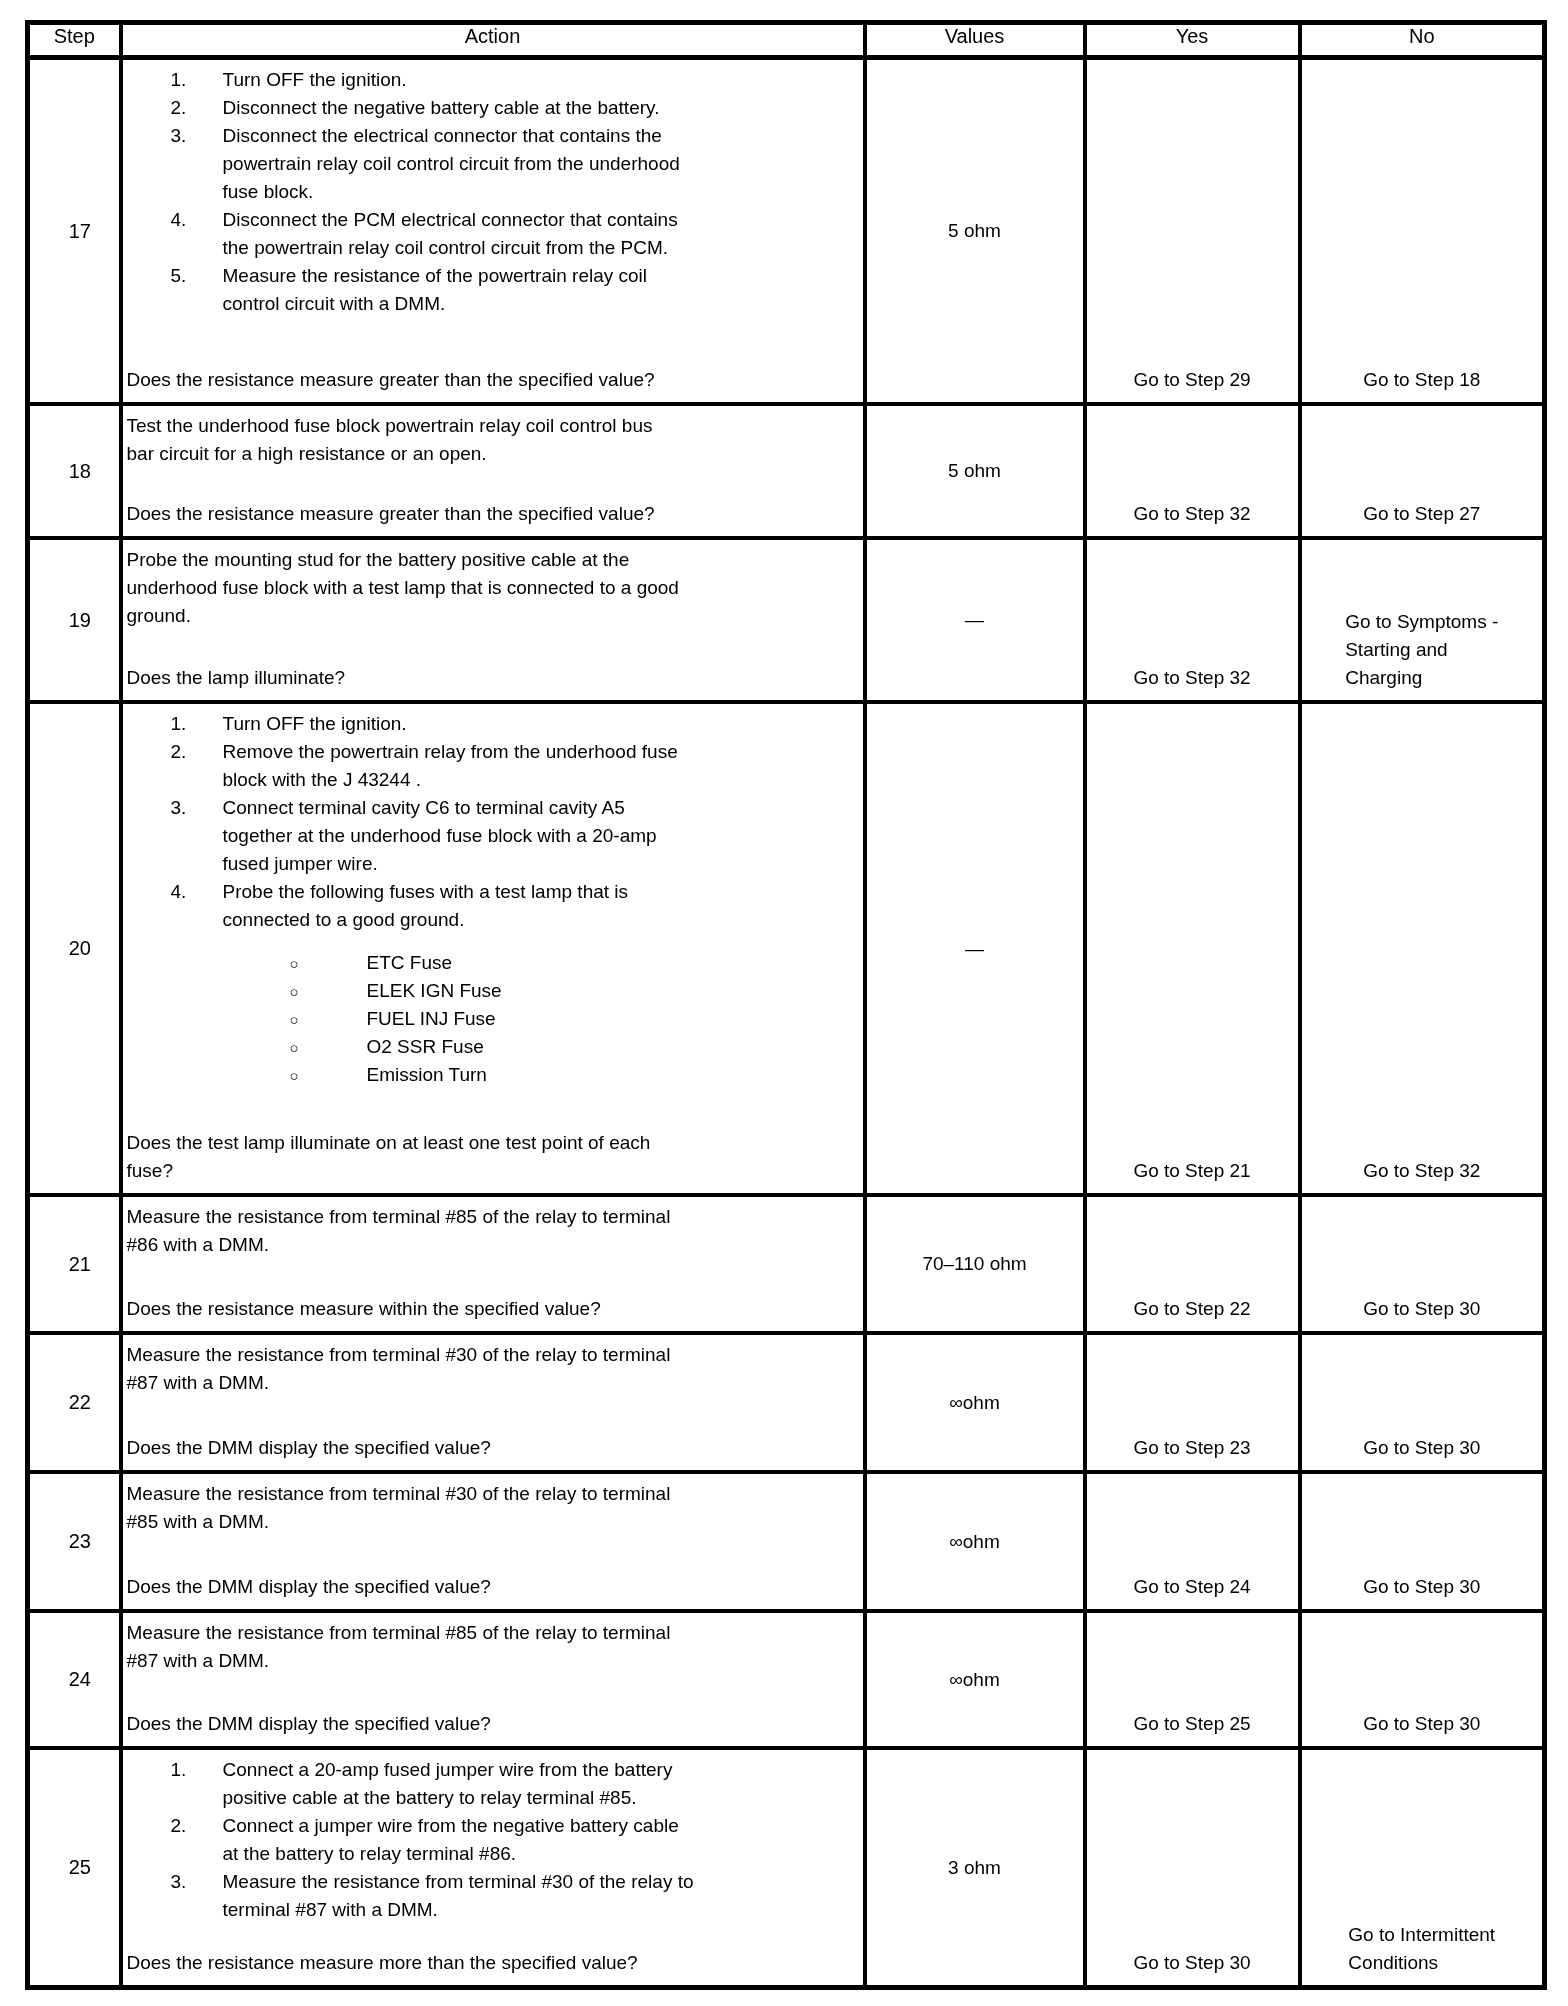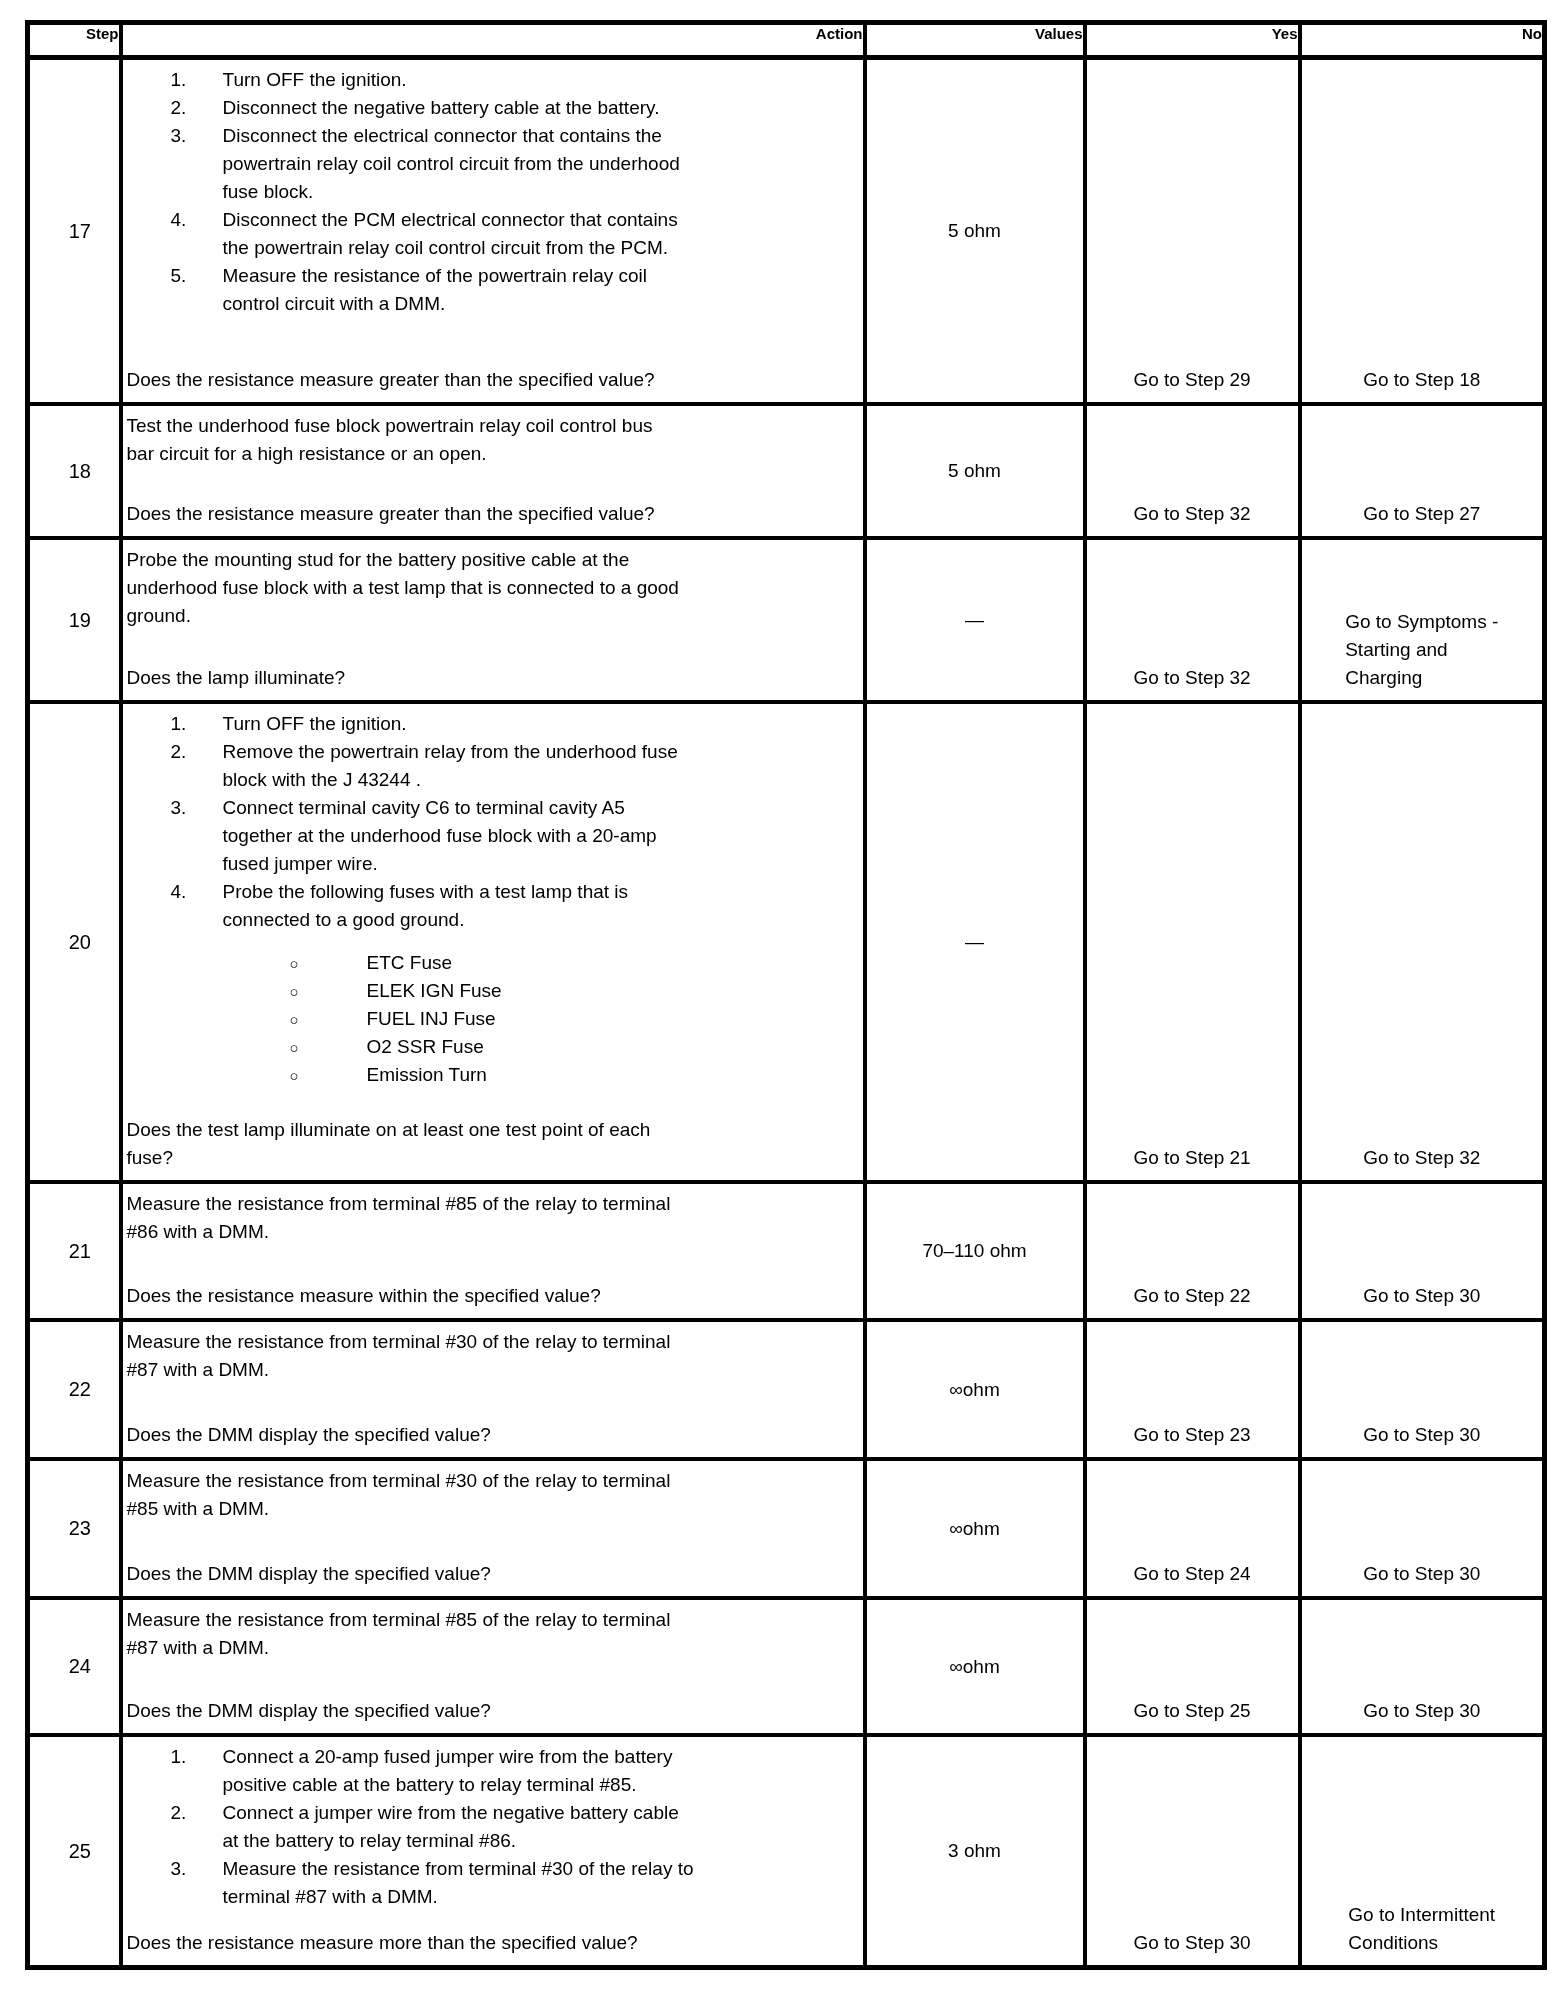--- a/index.html
+++ b/index.html
@@ -47,23 +47,23 @@
   tr.r18  td { height: 130px; }
   tr.r19  td { height: 160px; }
   tr.r20  td { height: 476px; }
   tr.r21  td { height: 134px; }
   tr.r22  td { height: 135px; }
   tr.r23  td { height: 135px; }
   tr.r24  td { height: 133px; }
   tr.r25  td { height: 228px; }
 
   th.head {
-    font-size: 15px;
-    font-weight: bold;
-    text-align: right;
+    font-size: 20px;
+    font-weight: normal;
+    text-align: center;
     vertical-align: middle;
   }
 
   .scell {
     height: 100%;
     display: flex;
     align-items: center;
     justify-content: center;
     font-size: 20px;
     padding-left: 11px;
@@ -76,21 +76,21 @@
     padding: 6px 4px 8px 4px;
     box-sizing: border-box;
     font-size: 19px;
     line-height: 28px;
   }
   .acell p.atext {
     margin: 0;
     white-space: pre-line;
   }
   .q {
-    margin-top: 9px;
+    margin-top: 25px;
     white-space: pre-line;
   }
   ol.nlist {
     list-style: none;
     margin: 0;
     padding: 0;
     counter-reset: n;
   }
   ol.nlist > li {
     counter-increment: n;

